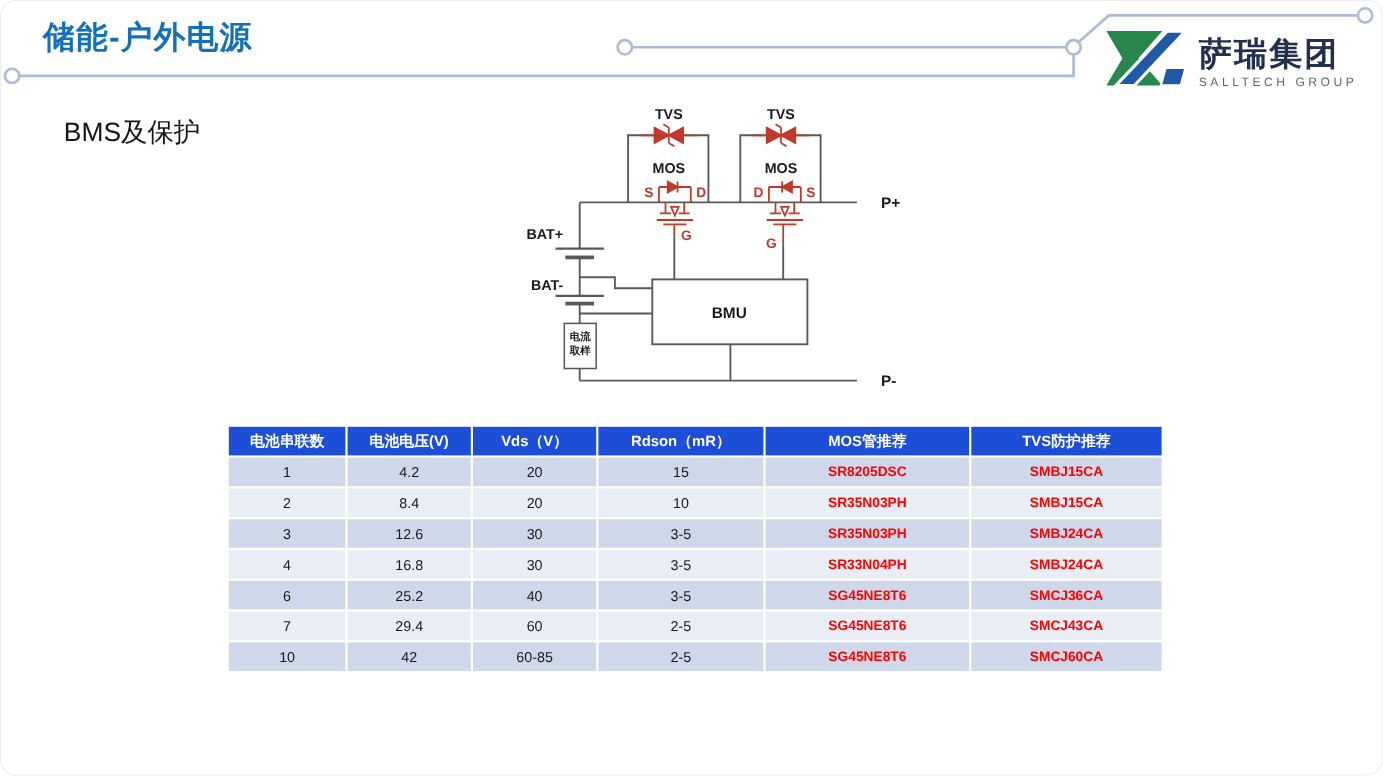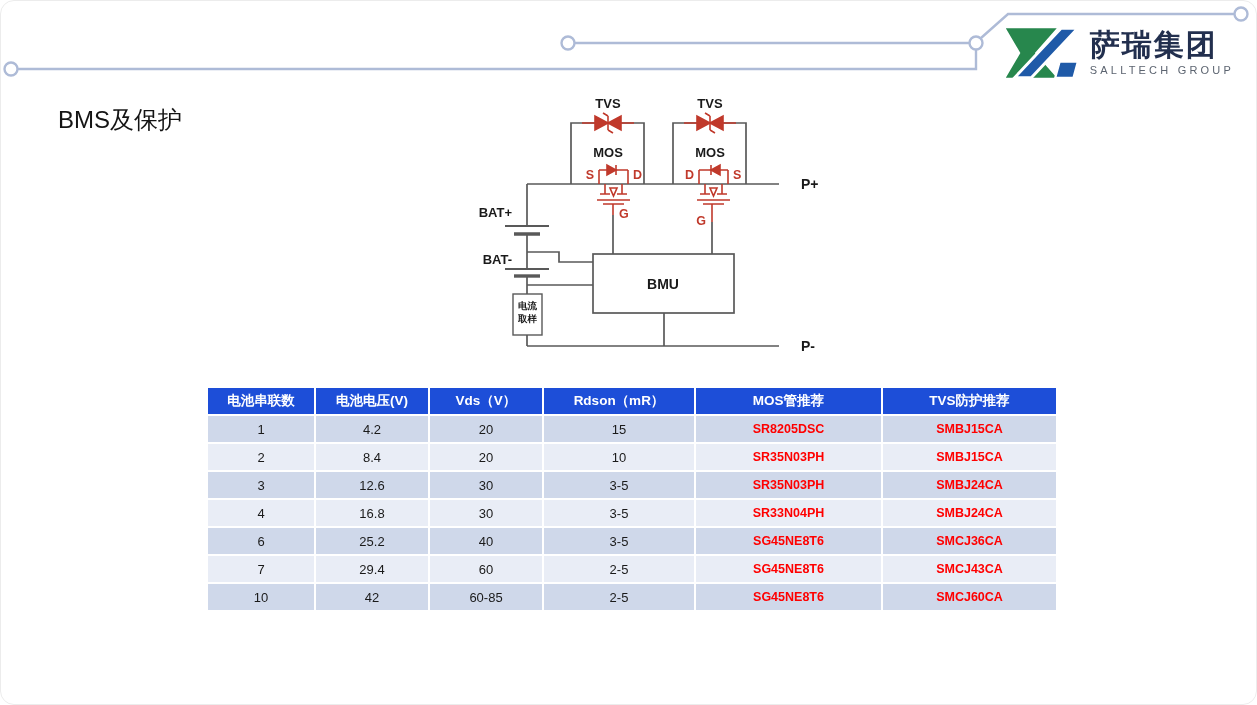--- a/index.html
+++ b/index.html
@@ -9,21 +9,21 @@
            border:1px solid #ececec; border-radius:14px; overflow:hidden; }
 
   .page-title { position:absolute; left:38px; top:14px; font-size:29px; font-weight:800;
                 color:#1270BC; letter-spacing:1px; }
   .subtitle  { position:absolute; left:57px; top:87px; font-size:24px; color:#141414;margin-top:16px; }
 
   .decor-svg, .circuit-svg { position:absolute; pointer-events:none; }
   .decor-svg { left:0; top:0; }
 
   
-  .logo { position:absolute; right:22px; top:24px; display:flex; align-items:center; gap:10px; }
+  .logo { position:absolute; right:22px; top:24px; display:flex; align-items:flex-end; gap:10px; }
   .logo-text { display:flex; flex-direction:column; line-height:1; }
   .logo-cn { font-size:30px; font-weight:800; color:#222f4e; letter-spacing:2px; }
   .logo-en { font-size:11px; color:#5c6470; letter-spacing:3.2px; margin-top:5px; }
 
   
   table.spec { position:absolute; left:205px; top:385px; width:838px;
                border-collapse:separate; border-spacing:2px; table-layout:fixed; }
   table.spec th { background:#1d4ed8; color:#fff; font-size:13.5px; font-weight:700;
                   height:26px; text-align:center; vertical-align:middle; }
   table.spec td { font-size:13px; color:#1a1a1a; height:26px; text-align:center;
@@ -48,20 +48,21 @@
       <path d="M980,37 L1007,13 H1233"></path>
     </g>
     <g stroke="#AEBBD7" stroke-width="2.4" fill="#ffffff">
       <circle cx="567" cy="42" r="6.5"></circle>
       <circle cx="975" cy="42" r="6.5"></circle>
       <circle cx="10" cy="68" r="6.5"></circle>
       <circle cx="1240" cy="13" r="6.5"></circle>
     </g>
   </svg>
 
+  <div class="page-title">储能-户外电源</div>
   <div class="subtitle">BMS及保护</div>
 
   <div class="logo">
     <svg width="80" height="56" viewBox="0 0 110 76">
       <polygon points="8,4 78,4 48,38 78,72 8,72 28,38" fill="#27874D"></polygon>
       <polygon points="84,4 107,4 43,72 20,72" fill="#1F5AA8" stroke="#ffffff" stroke-width="4"></polygon>
       <polygon points="82,50 107,50 101,72 76,72" fill="#1F5AA8" stroke="#ffffff" stroke-width="3"></polygon>
     </svg>
     <div class="logo-text">
       <span class="logo-cn">萨瑞集团</span>

